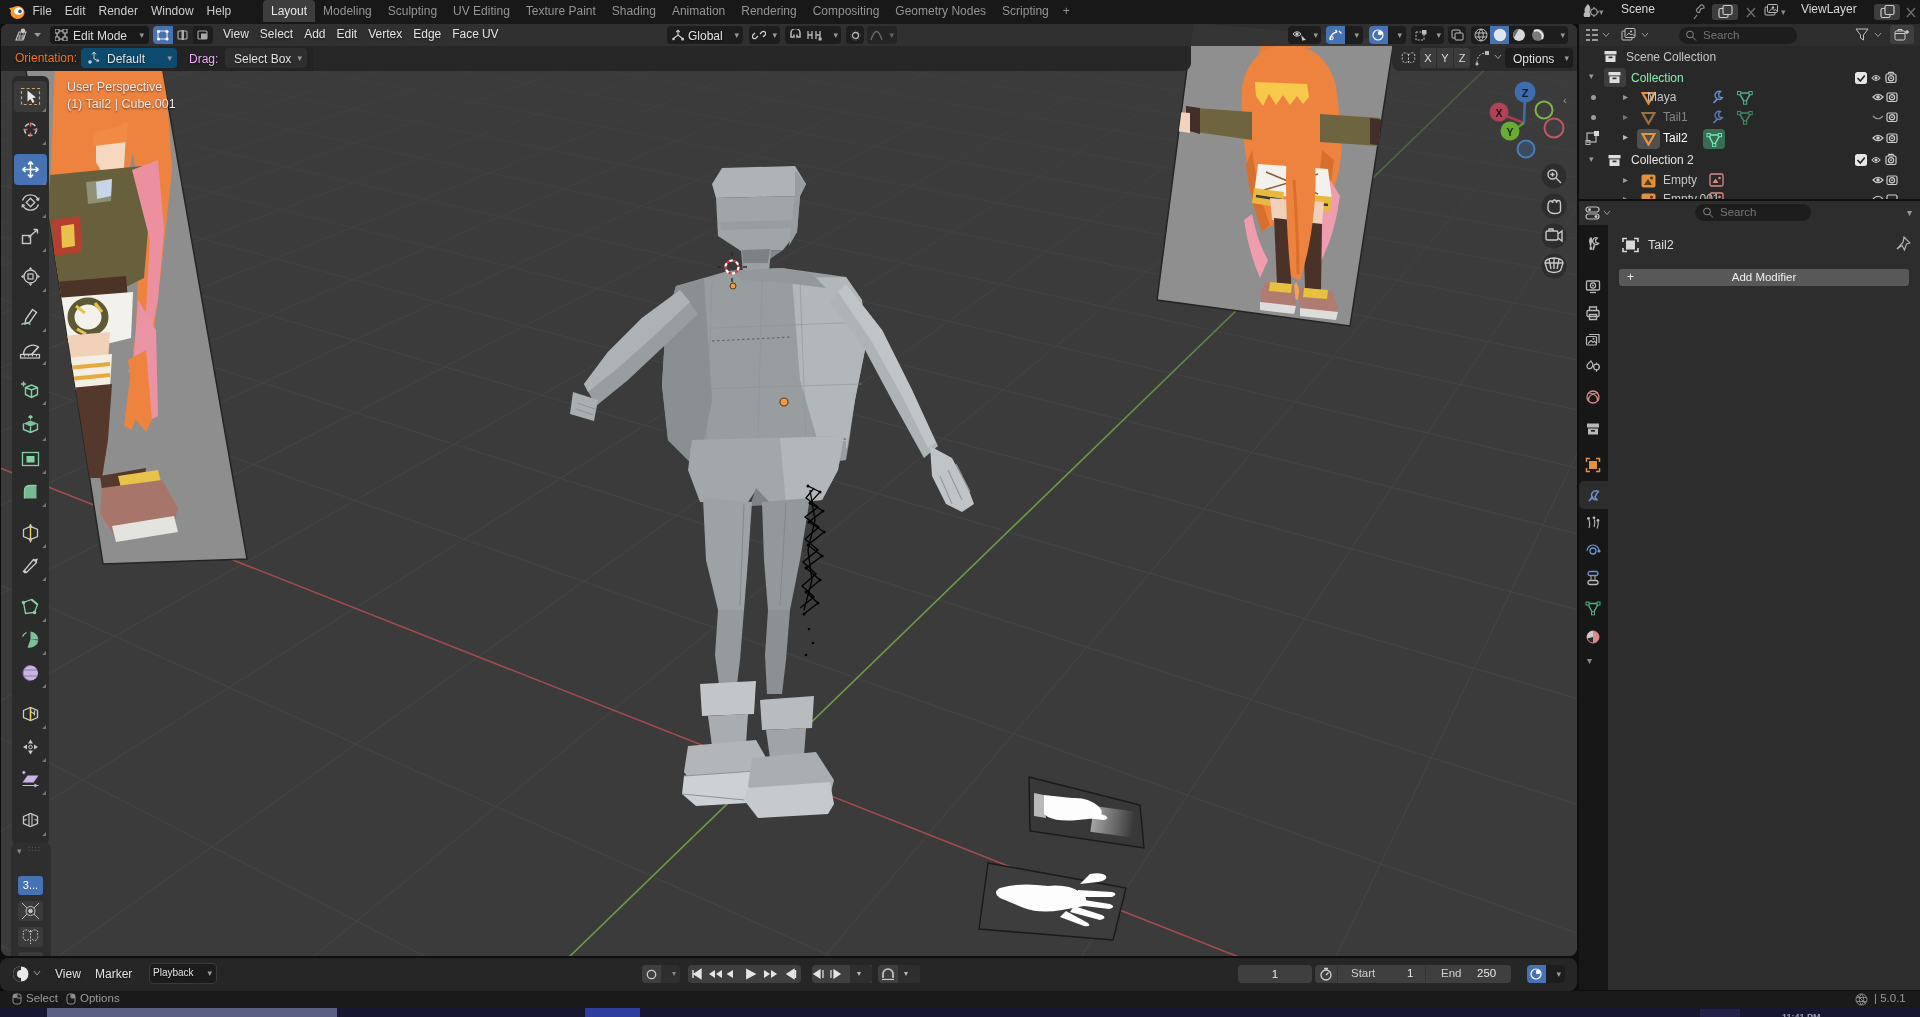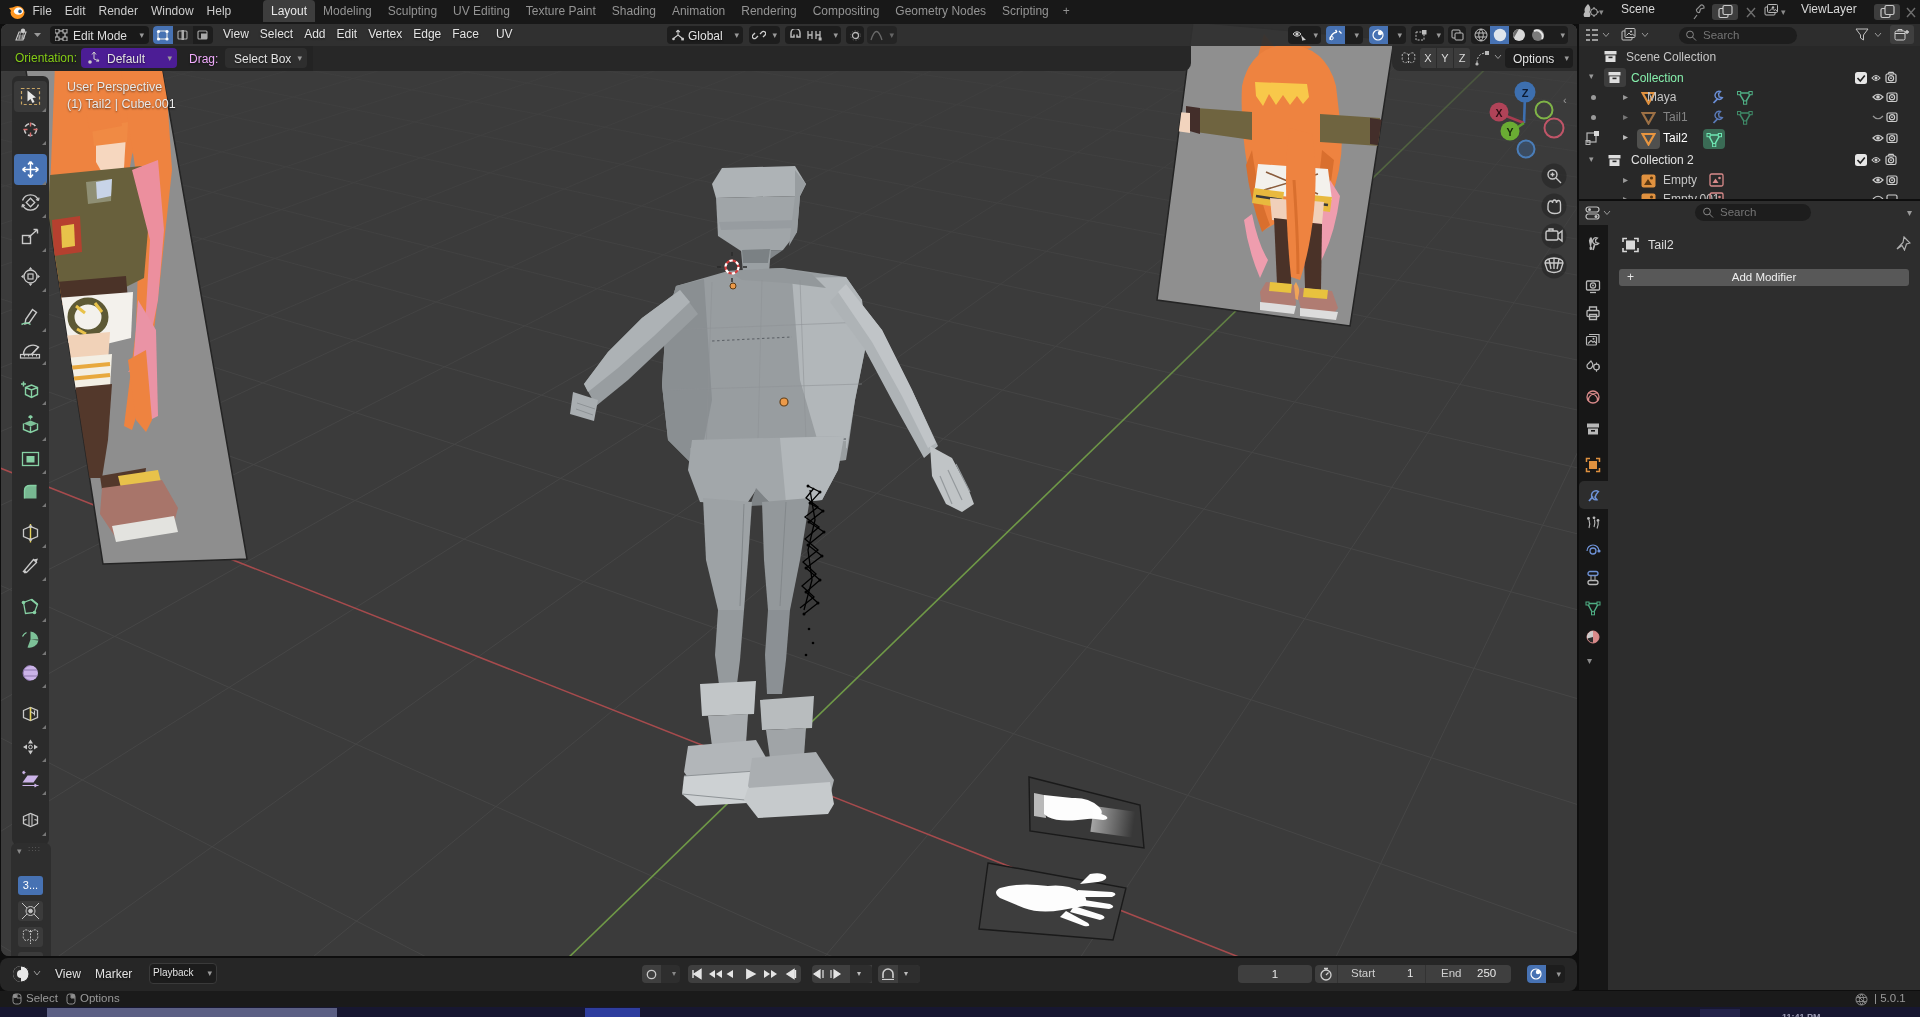--- a/index.html
+++ b/index.html
@@ -244,21 +244,21 @@
             <circle cx="11" cy="2.5" r="1.6" fill="#fff"></circle>
             <circle cx="2.5" cy="10" r="1.6" fill="#fff"></circle>
             <circle cx="11" cy="10" r="1.6" fill="#fff"></circle>
             <rect x="22" y="2" width="9" height="8" rx="1" fill="none" stroke="#ababab" stroke-width="1.1"></rect>
             <rect x="25.5" y="1" width="2.5" height="10" fill="#ababab"></rect>
             <rect x="42" y="2" width="9" height="8" rx="1" fill="none" stroke="#ababab" stroke-width="1.1"></rect>
             <rect x="45" y="4.5" width="6" height="5.5" fill="#ababab"></rect>
           </svg>
       </div>
       <div class="abs vtext" style="left:222px;top:3px">
-        <span style="margin-right:11px">View</span><span style="margin-right:11px">Select</span><span style="margin-right:11px">Add</span><span style="margin-right:11px">Edit</span><span style="margin-right:11px">Vertex</span><span style="margin-right:11px">Edge</span><span style="margin-right:17px">Face</span><span>UV</span>
+        <span style="margin-right:11px">View</span><span style="margin-right:11px">Select</span><span style="margin-right:11px">Add</span><span style="margin-right:11px">Edit</span><span style="margin-right:11px">Vertex</span><span style="margin-right:11px">Edge</span><span style="margin-right:3px">Face</span><span>UV</span>
       </div>
       <div class="abs" style="left:666px;top:2px;width:76px;height:18px;background:#1d1d1d;border-radius:4px">
         <svg class="abs" style="left:4px;top:3px" width="14" height="12" viewBox="0 0 14 12">
             <path d="M7 6 V1 M7 6 L2.5 9.5 M7 6 L11.5 9.5 M7 1 l-1.8 2.2 M7 1 l1.8 2.2" stroke="#cdcdcd" fill="none" stroke-width="1.1"></path>
             <circle cx="2.5" cy="10" r="1.3" fill="#cdcdcd"></circle>
             <rect x="10.3" y="8.8" width="2.6" height="2.6" fill="#cdcdcd"></rect>
           </svg>
         <span class="abs vtext" style="left:21px;top:2.5px">Global</span>
         <span class="abs" style="right:4px;top:4px;color:#9a9a9a;font-size:9px">▾</span>
       </div>
@@ -337,22 +337,22 @@
             <circle cx="46" cy="7" r="6" fill="#d8d8d8"></circle>
             <path d="M46 1 A6 6 0 0 0 40.8 10 Z" fill="#6d6d6d"></path>
             <circle cx="65" cy="7" r="6" fill="#7a7a7a"></circle>
             <path d="M61 3 A6 6 0 0 1 69 11" stroke="#e8e8e8" stroke-width="2" fill="none"></path>
           </svg>
         <span class="abs" style="right:3px;top:4px;color:#9a9a9a;font-size:9px">▾</span>
       </div>
     </div>
     <div class="abs hdr2L">
         <div class="abs" style="left:0;top:0;width:312px;height:25px;background:#232323;border-radius:0"></div>
-      <span class="abs vtext" style="left:14px;top:5px;color:#84cc16">Orientation:</span>
-      <div class="abs" style="left:80px;top:2px;width:96px;height:20px;background:#4c1d95;border-radius:4px">
+      <span class="abs vtext" style="left:14px;top:5px;color:#f97316">Orientation:</span>
+      <div class="abs" style="left:80px;top:2px;width:96px;height:20px;background:#0c4a6e;border-radius:4px">
         <svg class="abs" style="left:6px;top:3px" width="14" height="14" viewBox="0 0 14 14">
             <path d="M7 1 V8 M7 1 l-2 2.5 M7 1 l2 2.5 M7 8 l5 2 M12 10 l-2.8 .2 M12 10 l-1.5 -2.2" stroke="#cdcdcd" fill="none"></path>
             <circle cx="3" cy="11" r="1.8" fill="#cdcdcd"></circle>
           </svg>
         <span class="abs vtext" style="left:26px;top:4px">Default</span>
         <span class="abs" style="right:5px;top:5px;color:#9a9a9a;font-size:9px">▾</span>
       </div>
       <span class="abs vtext" style="left:188px;top:6px;color:#f0abfc">Drag:</span>
       <div class="abs" style="left:224px;top:2px;width:82px;height:20px;background:#2e2e2e;border-radius:4px">
         <span class="abs vtext" style="left:9px;top:4px">Select Box</span>

